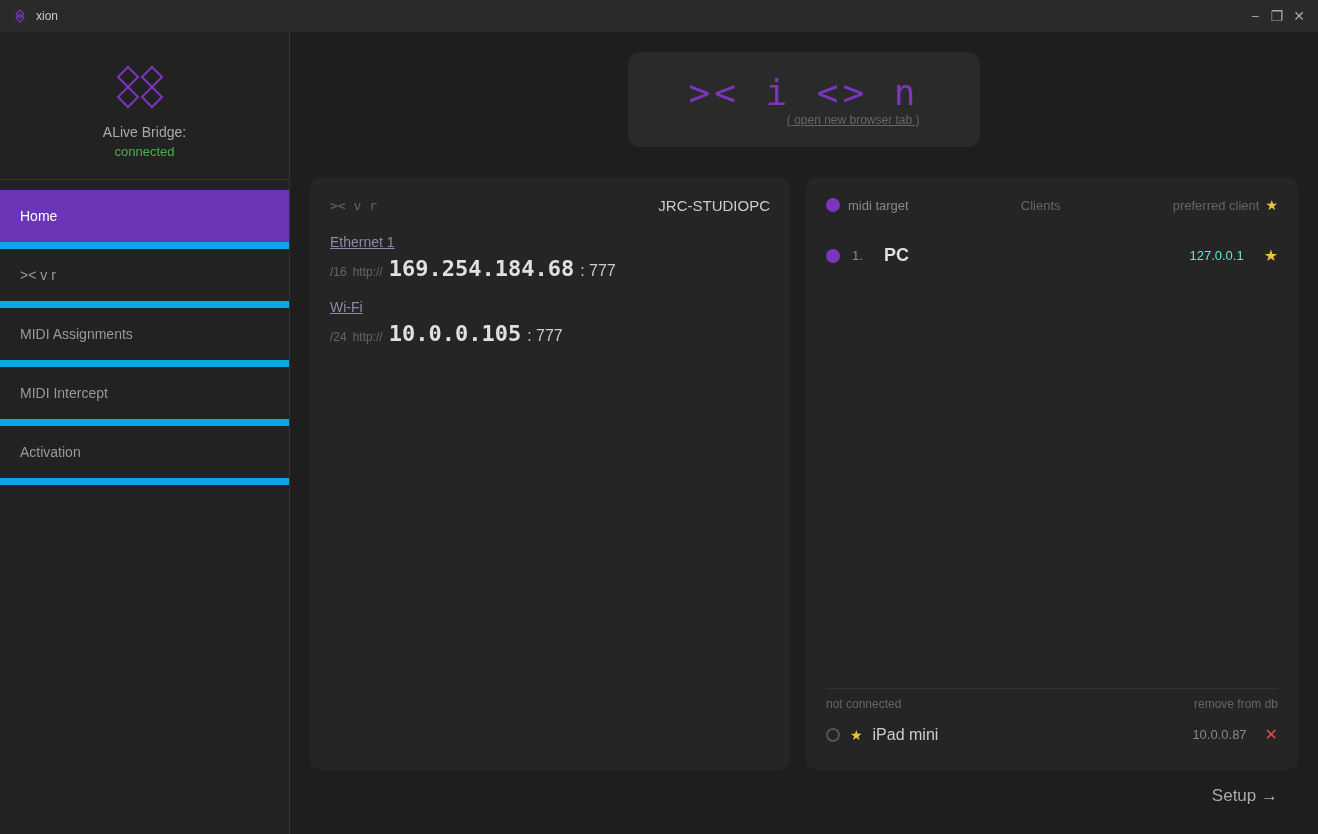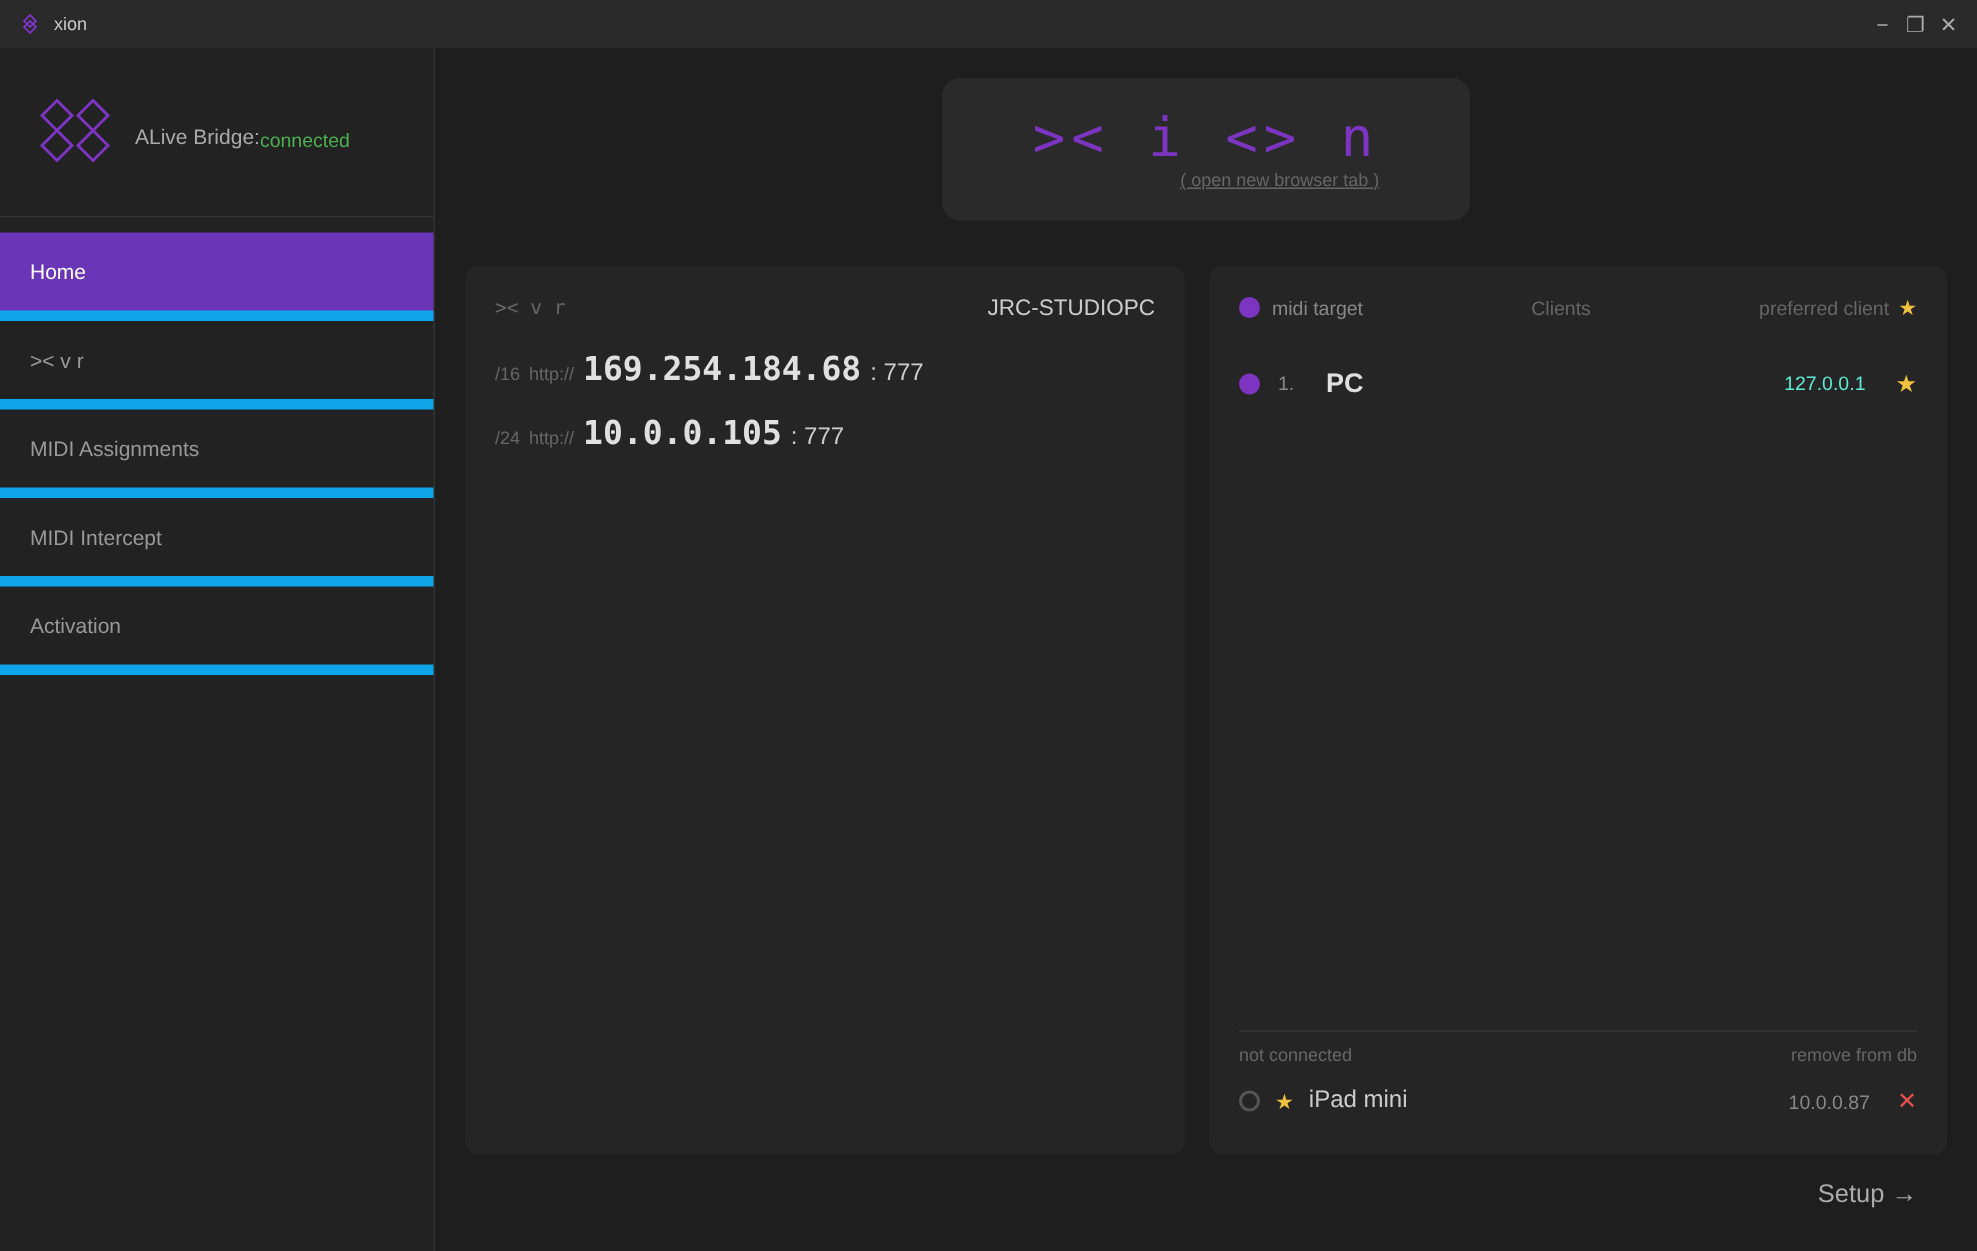--- a/index.html
+++ b/index.html
@@ -65,20 +65,21 @@
     .sidebar {
       width: 290px;
       background: #222222;
       display: flex;
       flex-direction: column;
       border-right: 1px solid #333;
       flex-shrink: 0;
     }
     .sidebar-brand {
       display: flex;
+      flex-direction: column;
       align-items: center;
       padding: 30px 20px 20px;
       border-bottom: 1px solid #333;
     }
     .brand-logo {
       width: 70px;
       height: 50px;
       margin-bottom: 12px;
     }
     .brand-name {
@@ -418,29 +419,31 @@
 
     <div class="cards-row">
 
       <div class="network-card">
         <div class="card-header">
           <span class="card-label">&gt;&lt; v r</span>
           <span class="card-title">JRC-STUDIOPC</span>
         </div>
 
         <div class="network-section">
+          <div class="network-name">Ethernet 1</div>
           <div class="network-detail">
             <span>/16</span>
             <span>http://</span>
             <span class="network-ip">169.254.184.68</span>
             <span class="network-port">: 777</span>
           </div>
         </div>
 
         <div class="network-section">
+          <div class="network-name">Wi-Fi</div>
           <div class="network-detail">
             <span>/24</span>
             <span>http://</span>
             <span class="network-ip">10.0.0.105</span>
             <span class="network-port">: 777</span>
           </div>
         </div>
       </div>
 
       <div class="clients-card">

